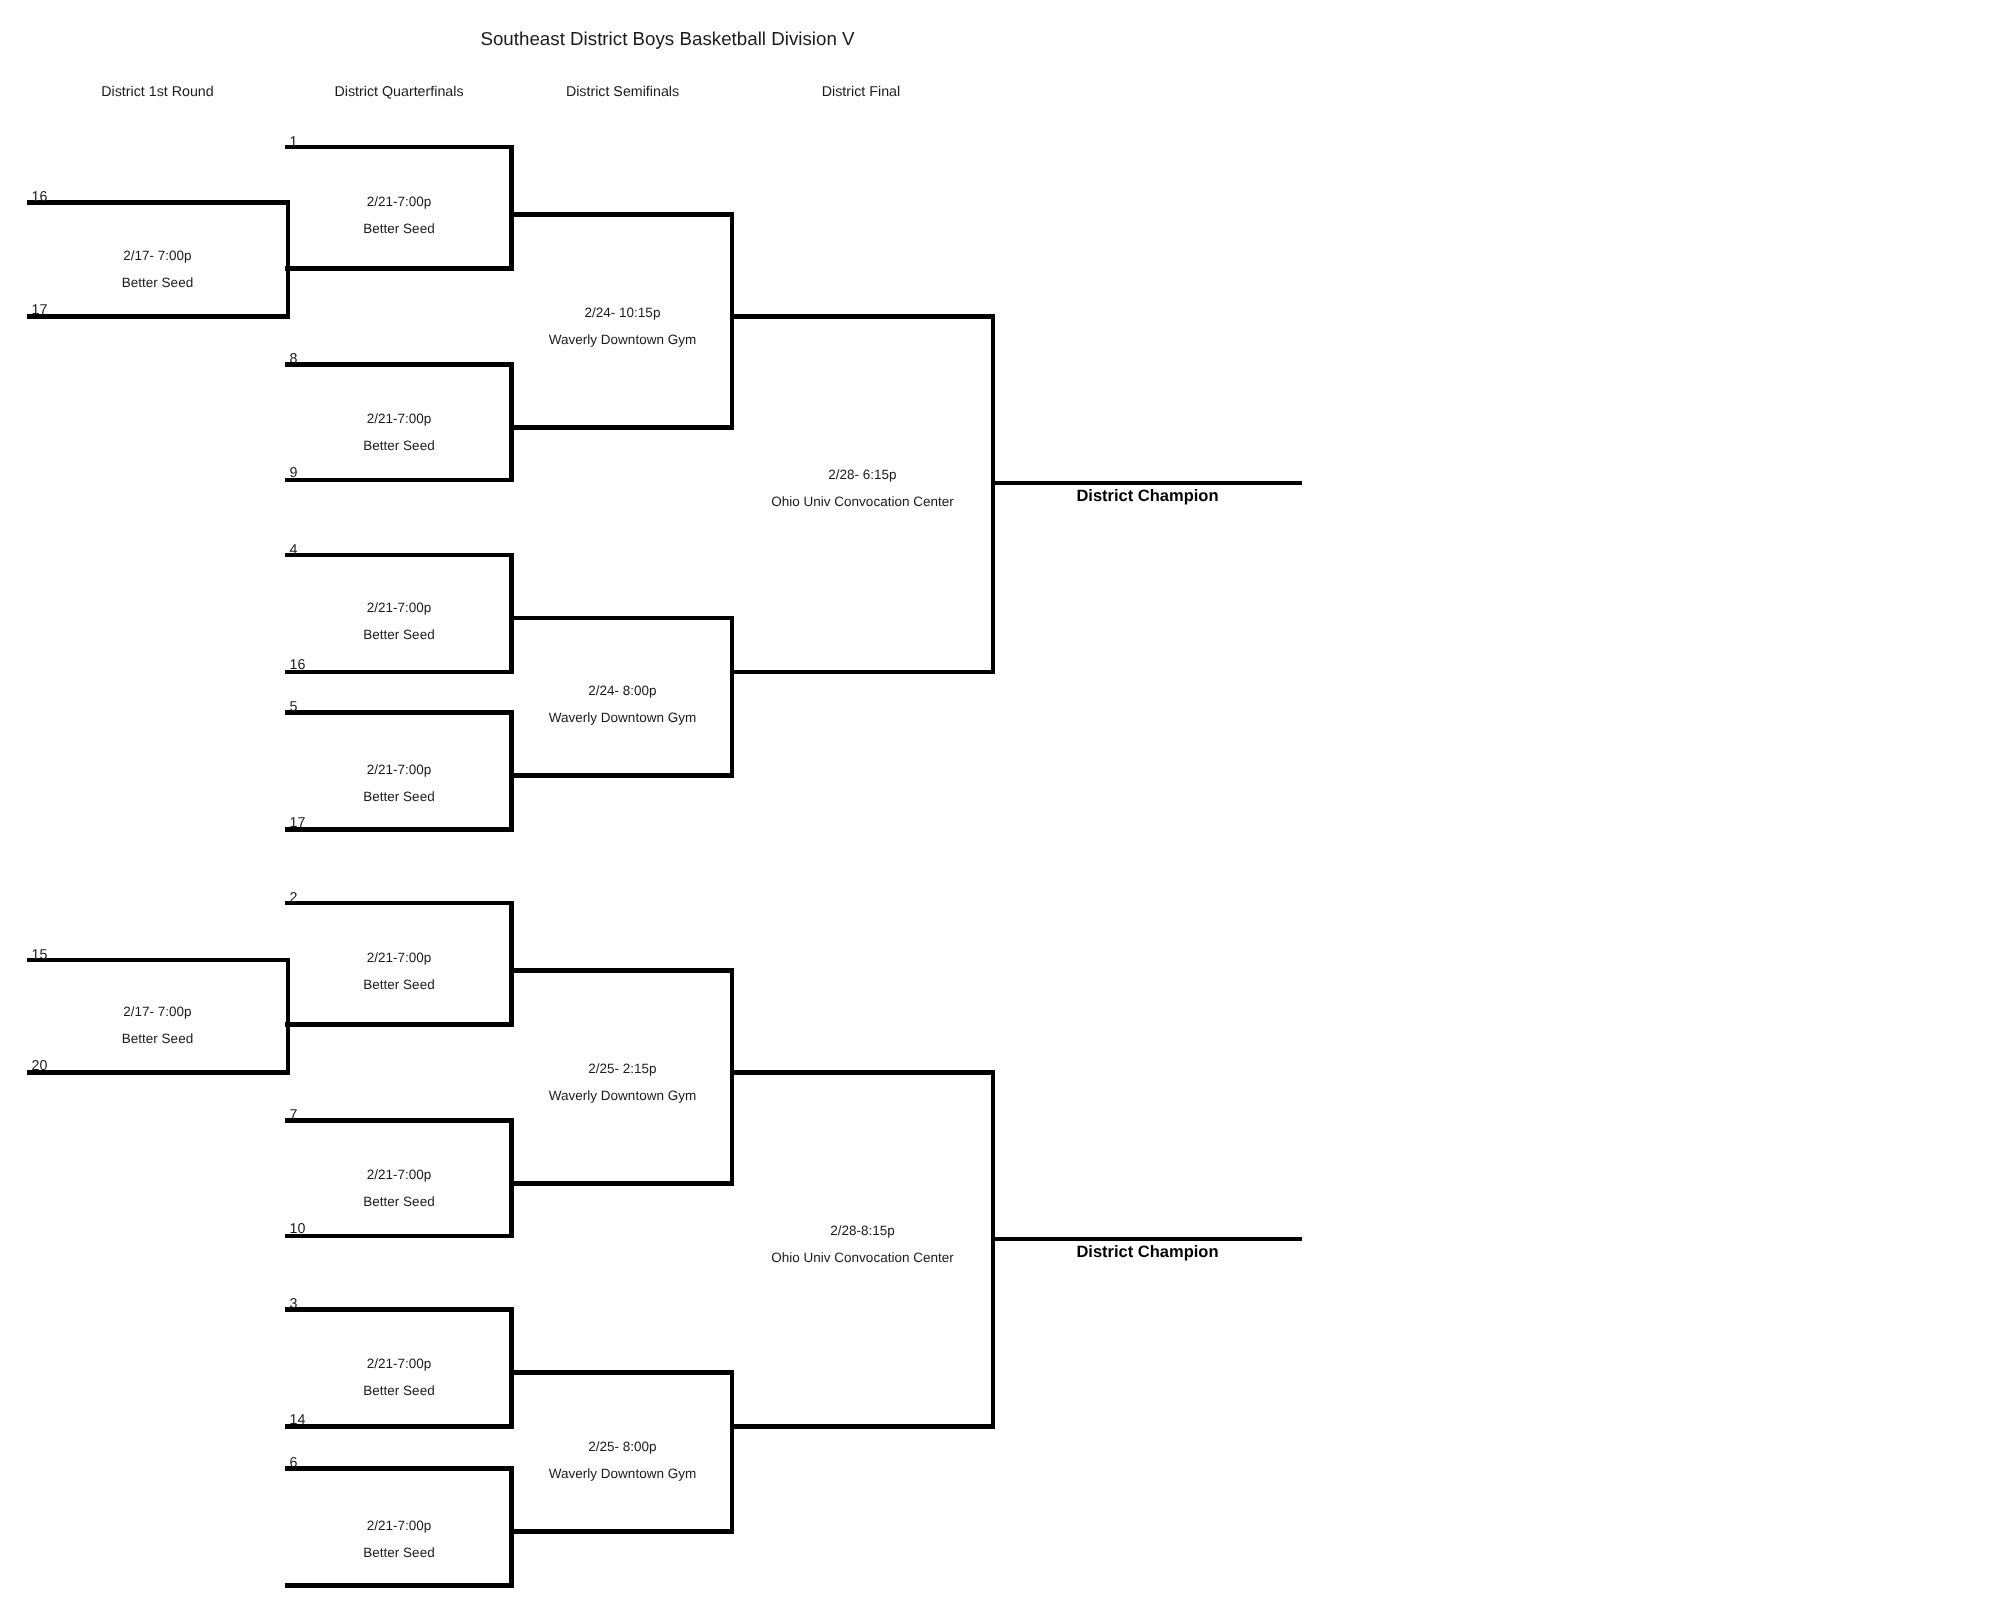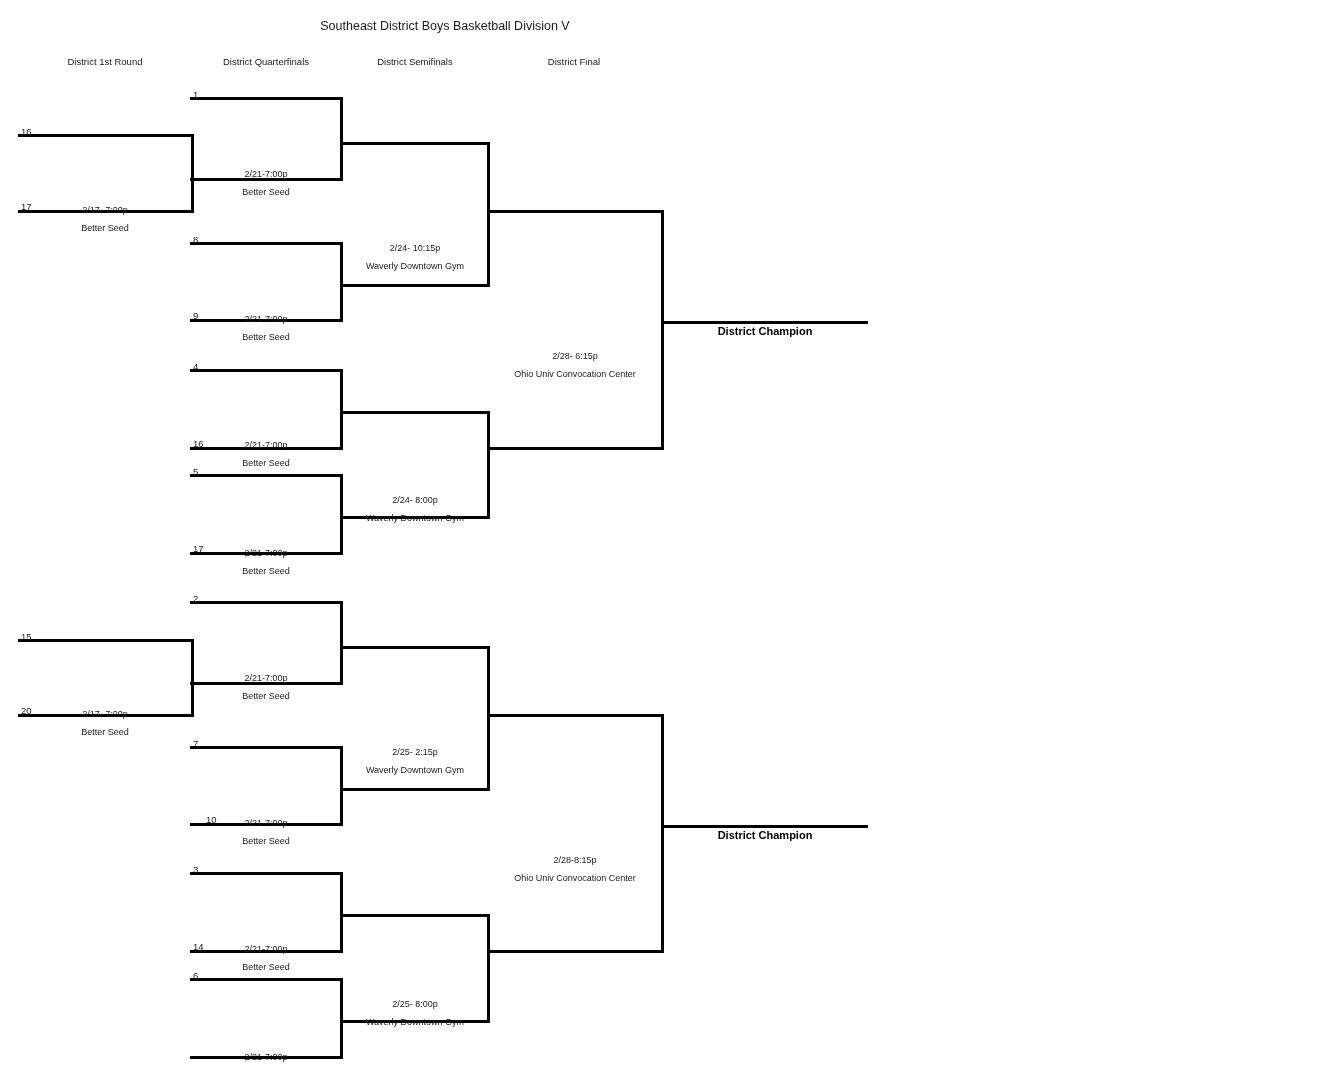--- a/index.html
+++ b/index.html
@@ -42,21 +42,21 @@
   .seed-label {
     font-size: 9.5px;
     color: #1a1a1a;
   }
   .game-info {
     text-align: center;
     font-size: 9px;
     color: #1a1a1a;
     line-height: 18px;
   }
-  .game-info .game-line-1 { display: block; margin-top: 40px; }
+  .game-info .game-line-1 { display: block; }
   .game-info .game-line-2 { display: block; }
   .champion-label {
     font-size: 11px;
     font-weight: bold;
     color: #000000;
     text-align: center;
   }
 </style>
 </head>
 <body>
@@ -186,21 +186,21 @@
     <span class="game-line-2">Better Seed</span>
   </div>
 
   <div class="abs seed-label" style="left:193px; top:593px;">2</div>
   <div class="abs game-info" style="left:186px; top:629px; width:160px;">
     <span class="game-line-1">2/21-7:00p</span>
     <span class="game-line-2">Better Seed</span>
   </div>
 
   <div class="abs seed-label" style="left:193px; top:738px;">7</div>
-  <div class="abs seed-label" style="left:206px; top:814px;">10</div>
+  <div class="abs seed-label" style="left:193px; top:814px;">10</div>
   <div class="abs game-info" style="left:186px; top:774px; width:160px;">
     <span class="game-line-1">2/21-7:00p</span>
     <span class="game-line-2">Better Seed</span>
   </div>
 
   <div class="abs game-info" style="left:335px; top:703px; width:160px;">
     <span class="game-line-1">2/25- 2:15p</span>
     <span class="game-line-2">Waverly Downtown Gym</span>
   </div>
 

